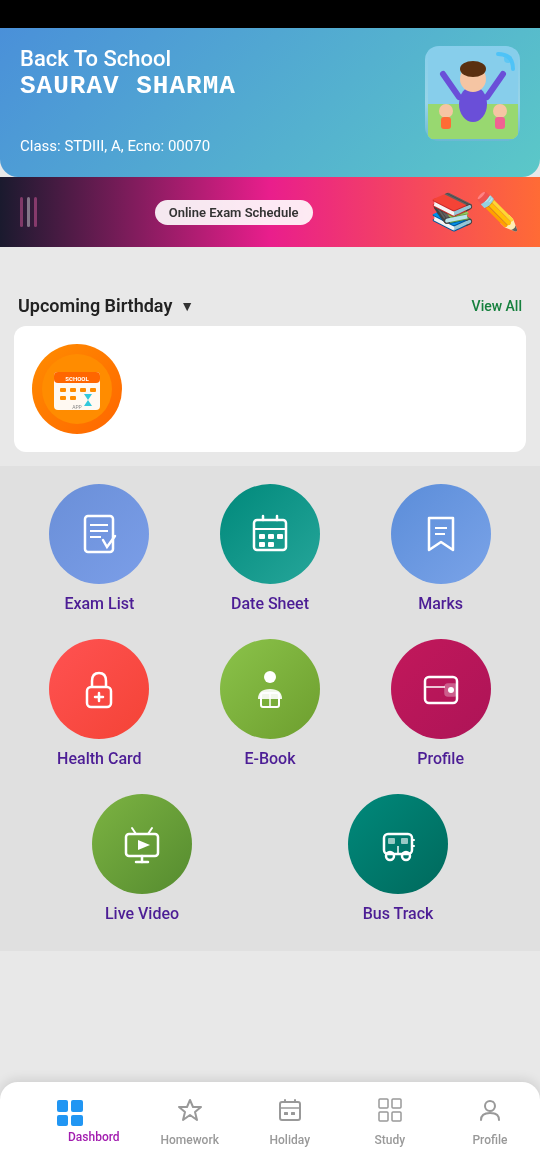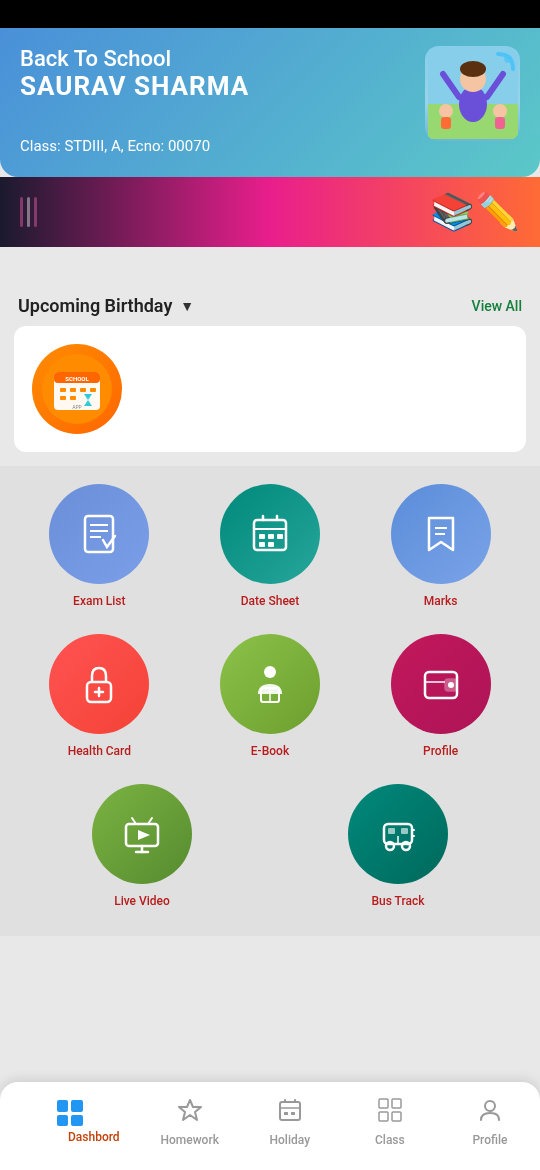--- a/index.html
+++ b/index.html
@@ -35,20 +35,21 @@
       color: #fff;
       font-size: 22px;
       font-weight: 500;
     }
     .header-text .student-name {
       color: #fff;
       font-size: 26px;
       font-weight: 700;
       margin-bottom: 4px;
       letter-spacing: 1px;
+      font-family: Liberation Mono, monospace;
     }
     .header-text .class-info {
       color: #fff;
       font-size: 15px;
       font-weight: 400;
       margin-top: 36px;
     }
     .header-avatar {
       width: 95px;
       height: 95px;
@@ -167,22 +168,22 @@
       height: 100px;
       border-radius: 50%;
       display: flex;
       align-items: center;
       justify-content: center;
       margin-bottom: 10px;
       font-size: 38px;
       color: #fff;
     }
     .grid-label {
-      font-size: 12px;
-      color: #b91c1c;
+      font-size: 16px;
+      color: #4c1d95;
       font-weight: 500;
       text-align: center;
     }
 
     
     .icon-exam { background: linear-gradient(135deg, #6a8fd8, #7b9ee8); }
     .icon-datesheet { background: linear-gradient(135deg, #00897b, #26a69a); }
     .icon-marks { background: linear-gradient(135deg, #5b8dd9, #7aa3e8); }
     .icon-health { background: linear-gradient(135deg, #ff5252, #f44336); }
     .icon-ebook { background: linear-gradient(135deg, #8bc34a, #6d9e2e); }
@@ -222,21 +223,21 @@
     }
     .nav-icon.active {
       color: #2196f3;
     }
     .nav-label {
       font-size: 12px;
       color: #999;
       font-weight: 500;
     }
     .nav-label.active {
-      color: #c2410c;
+      color: #a21caf;
       margin-left: 48px;
     }
 
     
     .dashboard-grid-icon {
       display: grid;
       grid-template-columns: 1fr 1fr;
       gap: 3px;
       width: 26px;
       height: 26px;
@@ -295,20 +296,21 @@
 
 <div class="banner">
   <div style="display:flex; flex-direction:column; gap:8px;">
 
     <div style="display:flex; gap:4px; opacity:0.4;">
       <div style="width:3px; height:30px; background:#ff69b4; border-radius:2px;"></div>
       <div style="width:3px; height:30px; background:#fff; border-radius:2px;"></div>
       <div style="width:3px; height:30px; background:#ff69b4; border-radius:2px;"></div>
     </div>
   </div>
+  <div class="banner-label">Online Exam Schedule</div>
   <div class="banner-books">📚✏️</div>
 </div>
 
 <div class="section-header">
   <div class="section-title">
     <span>Upcoming Birthday</span>
     <span class="chevron-down">▼</span>
   </div>
   <span class="view-all">View All</span>
 </div>
@@ -505,21 +507,21 @@
   <div class="nav-item">
     <div class="nav-icon">
       <svg width="26" height="26" viewBox="0 0 26 26">
 
         <rect x="2" y="2" width="9" height="9" rx="1" fill="none" stroke="#999" stroke-width="1.5"></rect>
         <rect x="15" y="2" width="9" height="9" rx="1" fill="none" stroke="#999" stroke-width="1.5"></rect>
         <rect x="2" y="15" width="9" height="9" rx="1" fill="none" stroke="#999" stroke-width="1.5"></rect>
         <rect x="15" y="15" width="9" height="9" rx="1" fill="none" stroke="#999" stroke-width="1.5"></rect>
       </svg>
     </div>
-    <span class="nav-label">Class</span>
+    <span class="nav-label">Study</span>
   </div>
 
   <div class="nav-item">
     <div class="nav-icon">
       <svg width="26" height="26" viewBox="0 0 26 26">
         <circle cx="13" cy="9" r="5" fill="none" stroke="#999" stroke-width="2"></circle>
         <path d="M4 23 Q4 16 13 16 Q22 16 22 23" fill="none" stroke="#999" stroke-width="2" stroke-linecap="round"></path>
       </svg>
     </div>
     <span class="nav-label">Profile</span>

